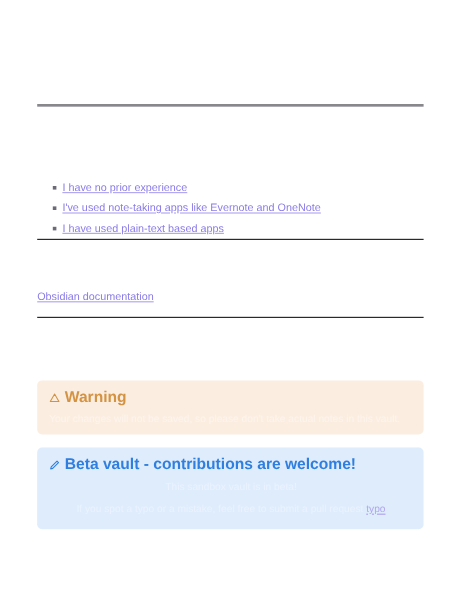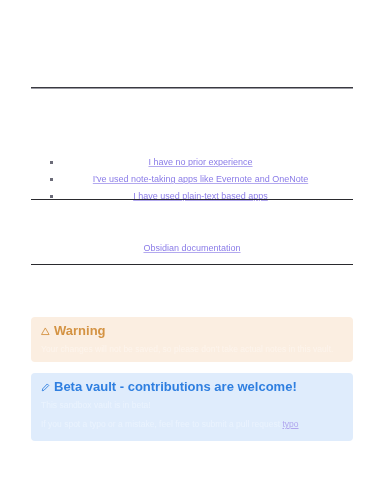--- a/index.html
+++ b/index.html
@@ -43,23 +43,22 @@
 
   
   .list-block {
     position: absolute;
     left: 31px;
     top: 146px;
     width: 322px;
   }
   .list-block ul {
     list-style: none;
-    margin: 10px;
+    margin: 4px;
     padding: 0;
-    text-align: center;
   }
   .list-block li {
     position: relative;
     padding-left: 17px;
     margin: 0 0 5px 0;
     line-height: 12px;
     font-size: 9px;
   }
   .list-block li:last-child { margin-bottom: 0; }
   .bullet {
@@ -77,41 +76,42 @@
     font-size: 9px;
     cursor: pointer;
   }
 
   
   .center-link-row {
     position: absolute;
     left: 31px;
     top: 237px;
     width: 322px;
-    text-align: center;
+    text-align: left;
   }
 
   
   .callout {
     position: absolute;
     left: 31px;
     width: 322px;
     box-sizing: border-box;
     border-radius: 4px;
     padding: 9px 9px 9px 10px;
   }
   .callout-warning {
     top: 317px;
     height: 45px;
     background: #fbeee1;
   }
   .callout-beta {
     top: 373px;
     height: 68px;
     background: #dfecfc;
+    text-align: center;
   }
   .callout-title {
     display: flex;
     align-items: center;
     gap: 4px;
     font-size: 13px;
     font-weight: bold;
     line-height: 10px;
   }
   .callout-warning .callout-title { color: #d49343; }

